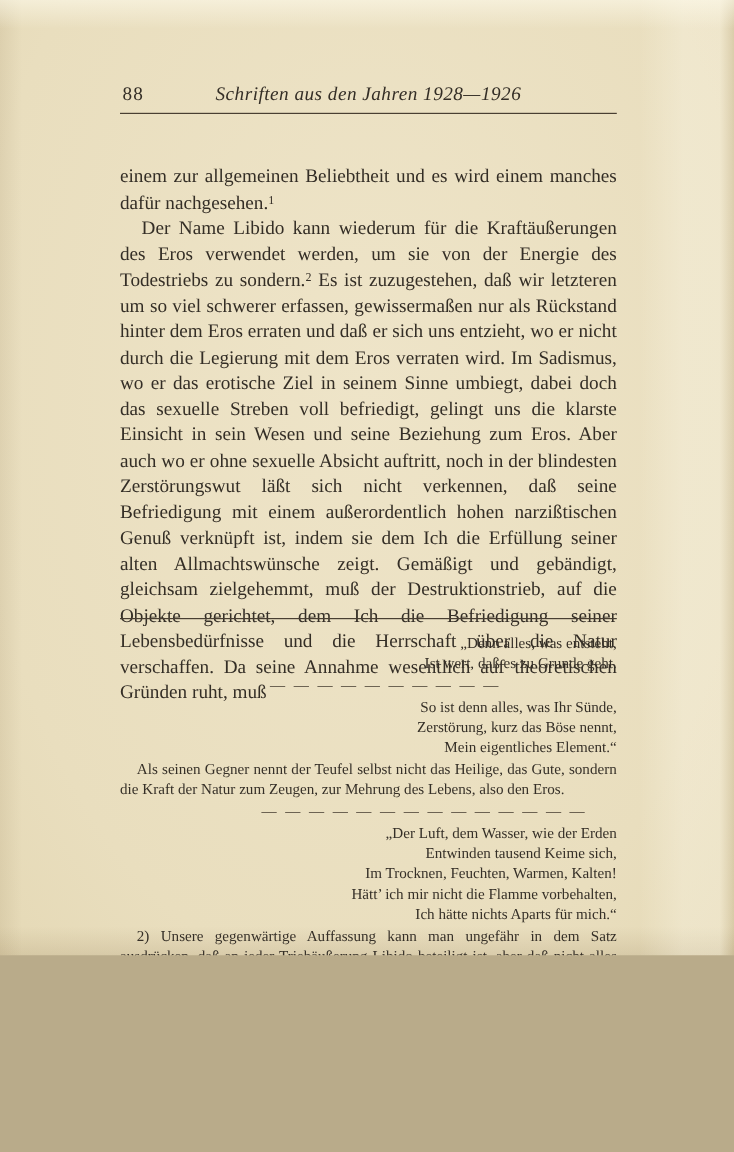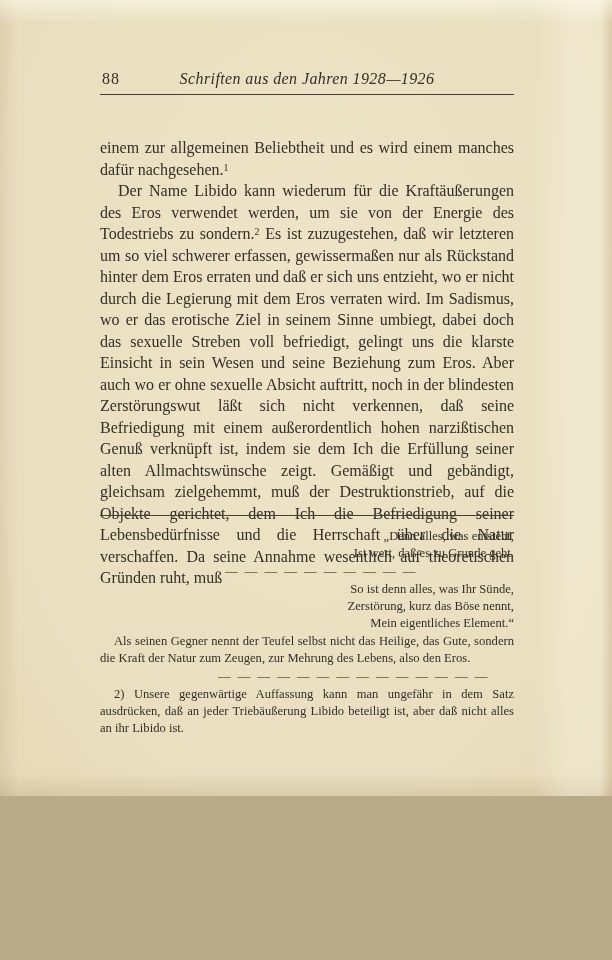--- a/index.html
+++ b/index.html
@@ -94,17 +94,22 @@
     <div class="verse">„Denn alles, was entsteht,
 Ist wert, daß es zu Grunde geht.</div>
     <div class="dash-row">— — — — — — — — — —</div>
     <div class="verse">So ist denn alles, was Ihr Sünde,
 Zerstörung, kurz das Böse nennt,
 Mein eigentliches Element.“</div>
 
     <p class="fn-para">Als seinen Gegner nennt der Teufel selbst nicht das Heilige, das Gute, sondern die Kraft der Natur zum Zeugen, zur Mehrung des Lebens, also den Eros.</p>
 
     <div class="dash-row dash-row-2">— — — — — — — — — — — — — —</div>
+    <div class="verse verse-3">„Der Luft, dem Wasser, wie der Erden
+Entwinden tausend Keime sich,
+Im Trocknen, Feuchten, Warmen, Kalten!
+Hätt’ ich mir nicht die Flamme vorbehalten,
+Ich hätte nichts Aparts für mich.“</div>
 
     <p class="fn-text">2) Unsere gegenwärtige Auffassung kann man ungefähr in dem Satz ausdrücken, daß an jeder Triebäußerung Libido beteiligt ist, aber daß nicht alles an ihr Libido ist.</p>
   </div>
 
 </div>
 
 </body></html>

